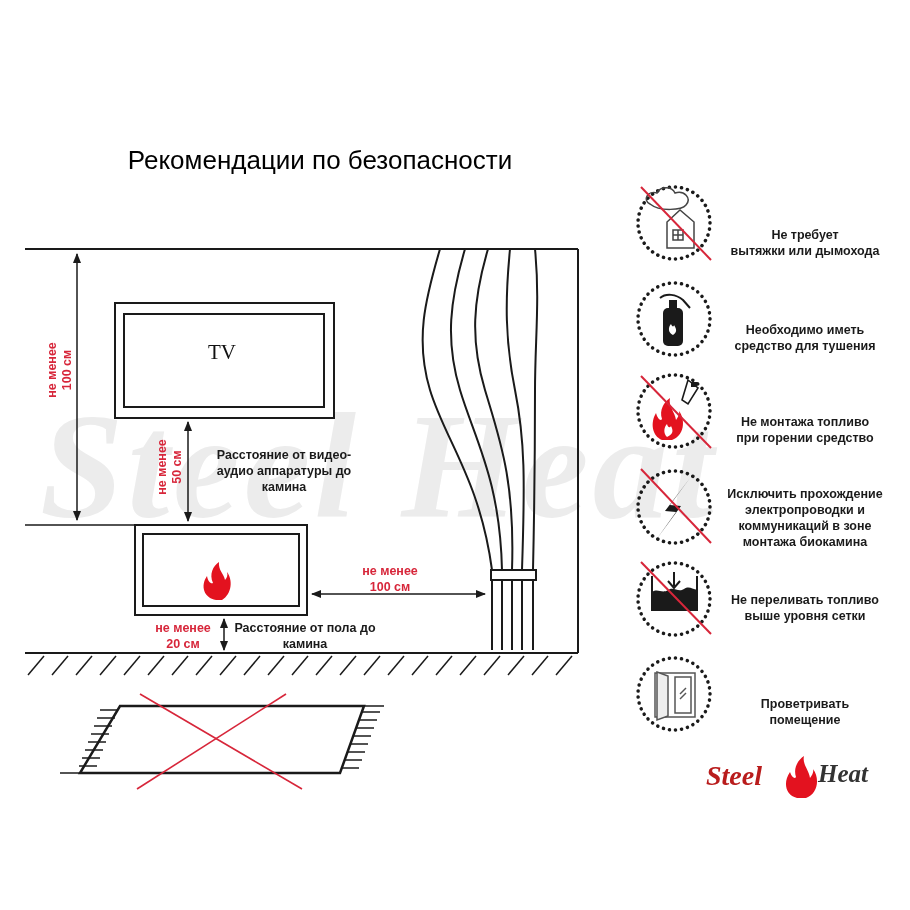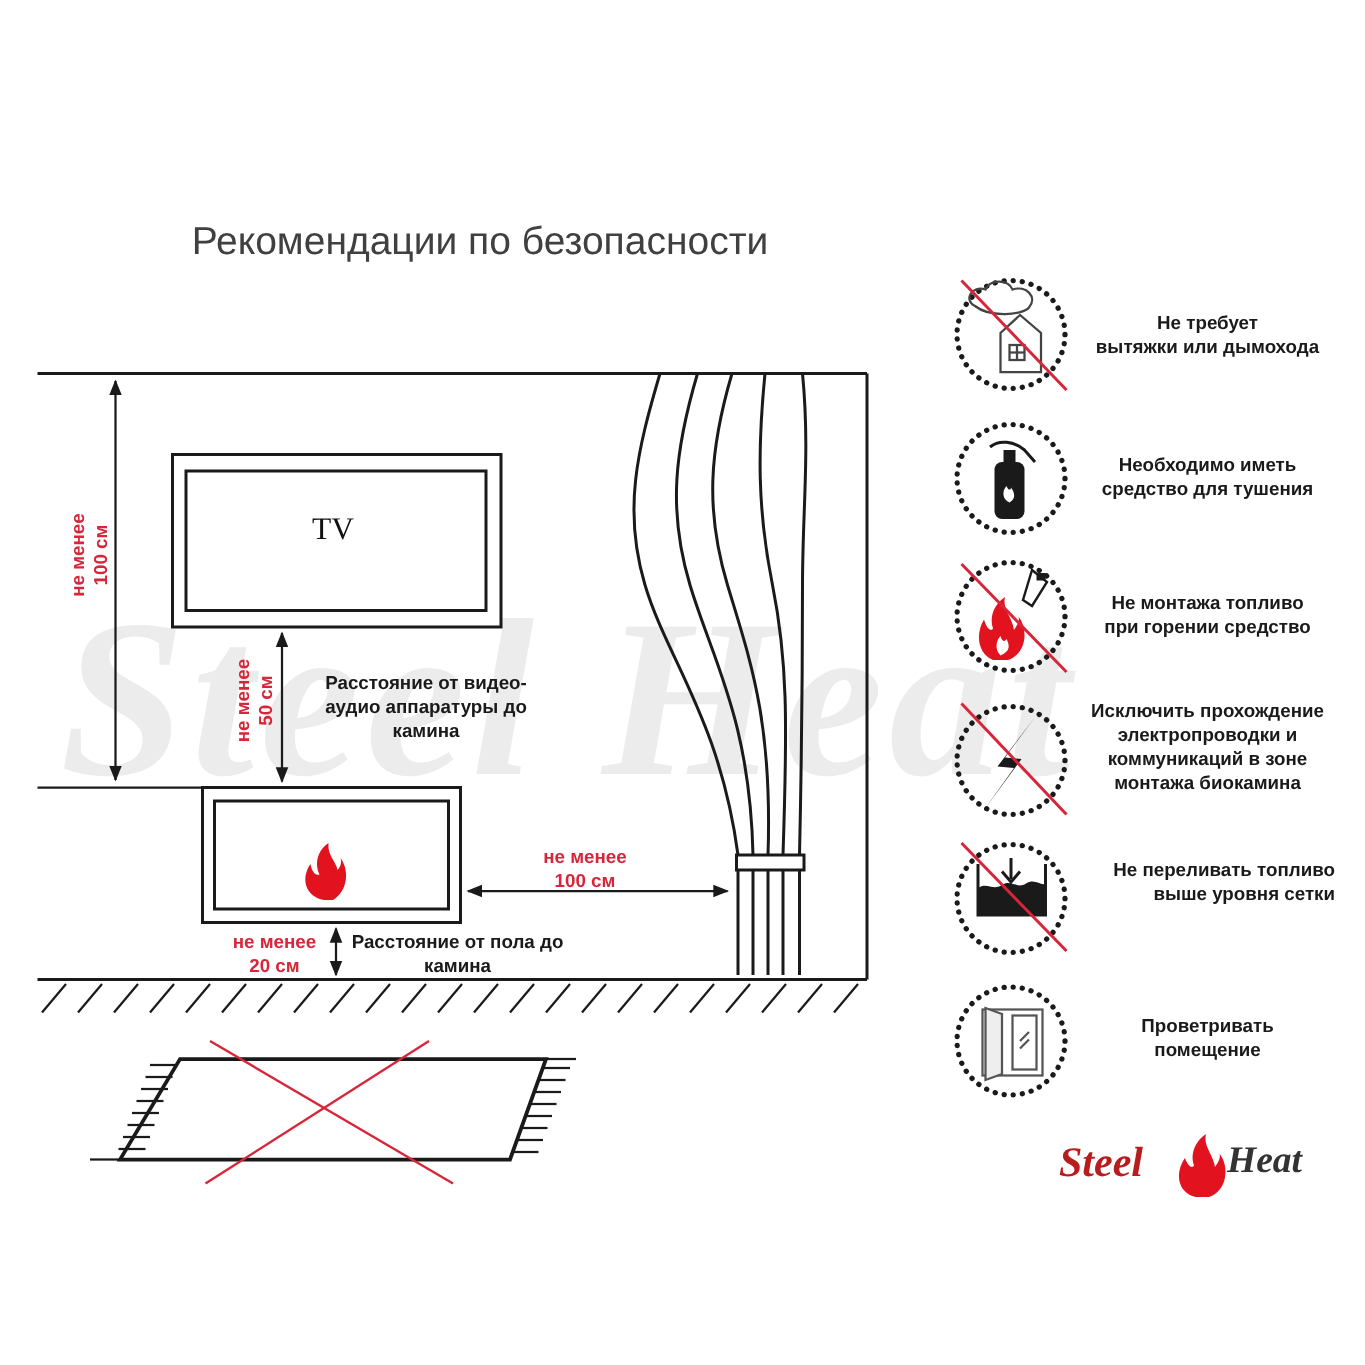--- a/index.html
+++ b/index.html
@@ -1,23 +1,23 @@
 <!DOCTYPE html>
 <html><head>
 <meta charset="utf-8">
 <style>
   html,body{margin:0;padding:0;background:#fff;}
   body{width:910px;height:910px;position:relative;overflow:hidden;font-family:"Liberation Sans",sans-serif;color:#1a1a1a;}
-  .title{position:absolute;left:60px;top:143px;width:520px;text-align:center;font-size:26px;line-height:34px;font-weight:normal;color:#404040;}
+  .title{position:absolute;left:60px;top:143px;width:520px;text-align:center;font-size:26px;line-height:34px;font-weight:normal;color:#000000;}
   .abs{position:absolute;}
   .lbl{position:absolute;font-size:12.5px;line-height:16px;text-align:center;color:#1a1a1a;font-weight:bold;}
   .red{color:#d7263a;}
   .vtext{position:absolute;transform:rotate(-90deg);transform-origin:center center;font-size:12.5px;line-height:15px;text-align:center;font-weight:bold;color:#d7263a;white-space:nowrap;}
   .tv-label{position:absolute;font-family:"Liberation Serif",serif;font-size:21px;color:#111;}
-  .tip{position:absolute;left:720px;width:170px;text-align:center;font-size:12.5px;line-height:16px;font-weight:bold;color:#1a1a1a;}
+  .tip{position:absolute;left:720px;width:170px;text-align:center;font-size:12.5px;line-height:16px;font-weight:bold;color:#1a1a1a;margin-top:20px;}
   svg{position:absolute;left:0;top:0;}
 </style>
 </head>
 <body>
 
 <div class="abs" style="left:40px;top:380px;font-family:'Liberation Serif',serif;font-style:italic;font-weight:bold;font-size:150px;color:#ececec;letter-spacing:4px;white-space:nowrap;">Steel Heat</div>
 
 <div class="title">
   <div>Рекомендации по безопасности</div>
 </div>
@@ -212,21 +212,21 @@
 <div class="tip" style="top:394px;">
   <div>Не монтажа топливо</div>
   <div>при горении средство</div>
 </div>
 <div class="tip" style="top:466px;">
   <div>Исключить прохождение</div>
   <div>электропроводки и</div>
   <div>коммуникаций в зоне</div>
   <div>монтажа биокамина</div>
 </div>
-<div class="tip" style="top:572px;text-align:right;">
+<div class="tip" style="top:572px;">
   <div>Не переливать топливо</div>
   <div>выше уровня сетки</div>
 </div>
 <div class="tip" style="top:676px;">
   <div>Проветривать</div>
   <div>помещение</div>
 </div>
 
 <div>
   <span class="abs" style="left:706px;top:760px;font-family:'Liberation Serif',serif;font-style:italic;font-weight:bold;font-size:28px;color:#b91c1c;">Steel</span>

